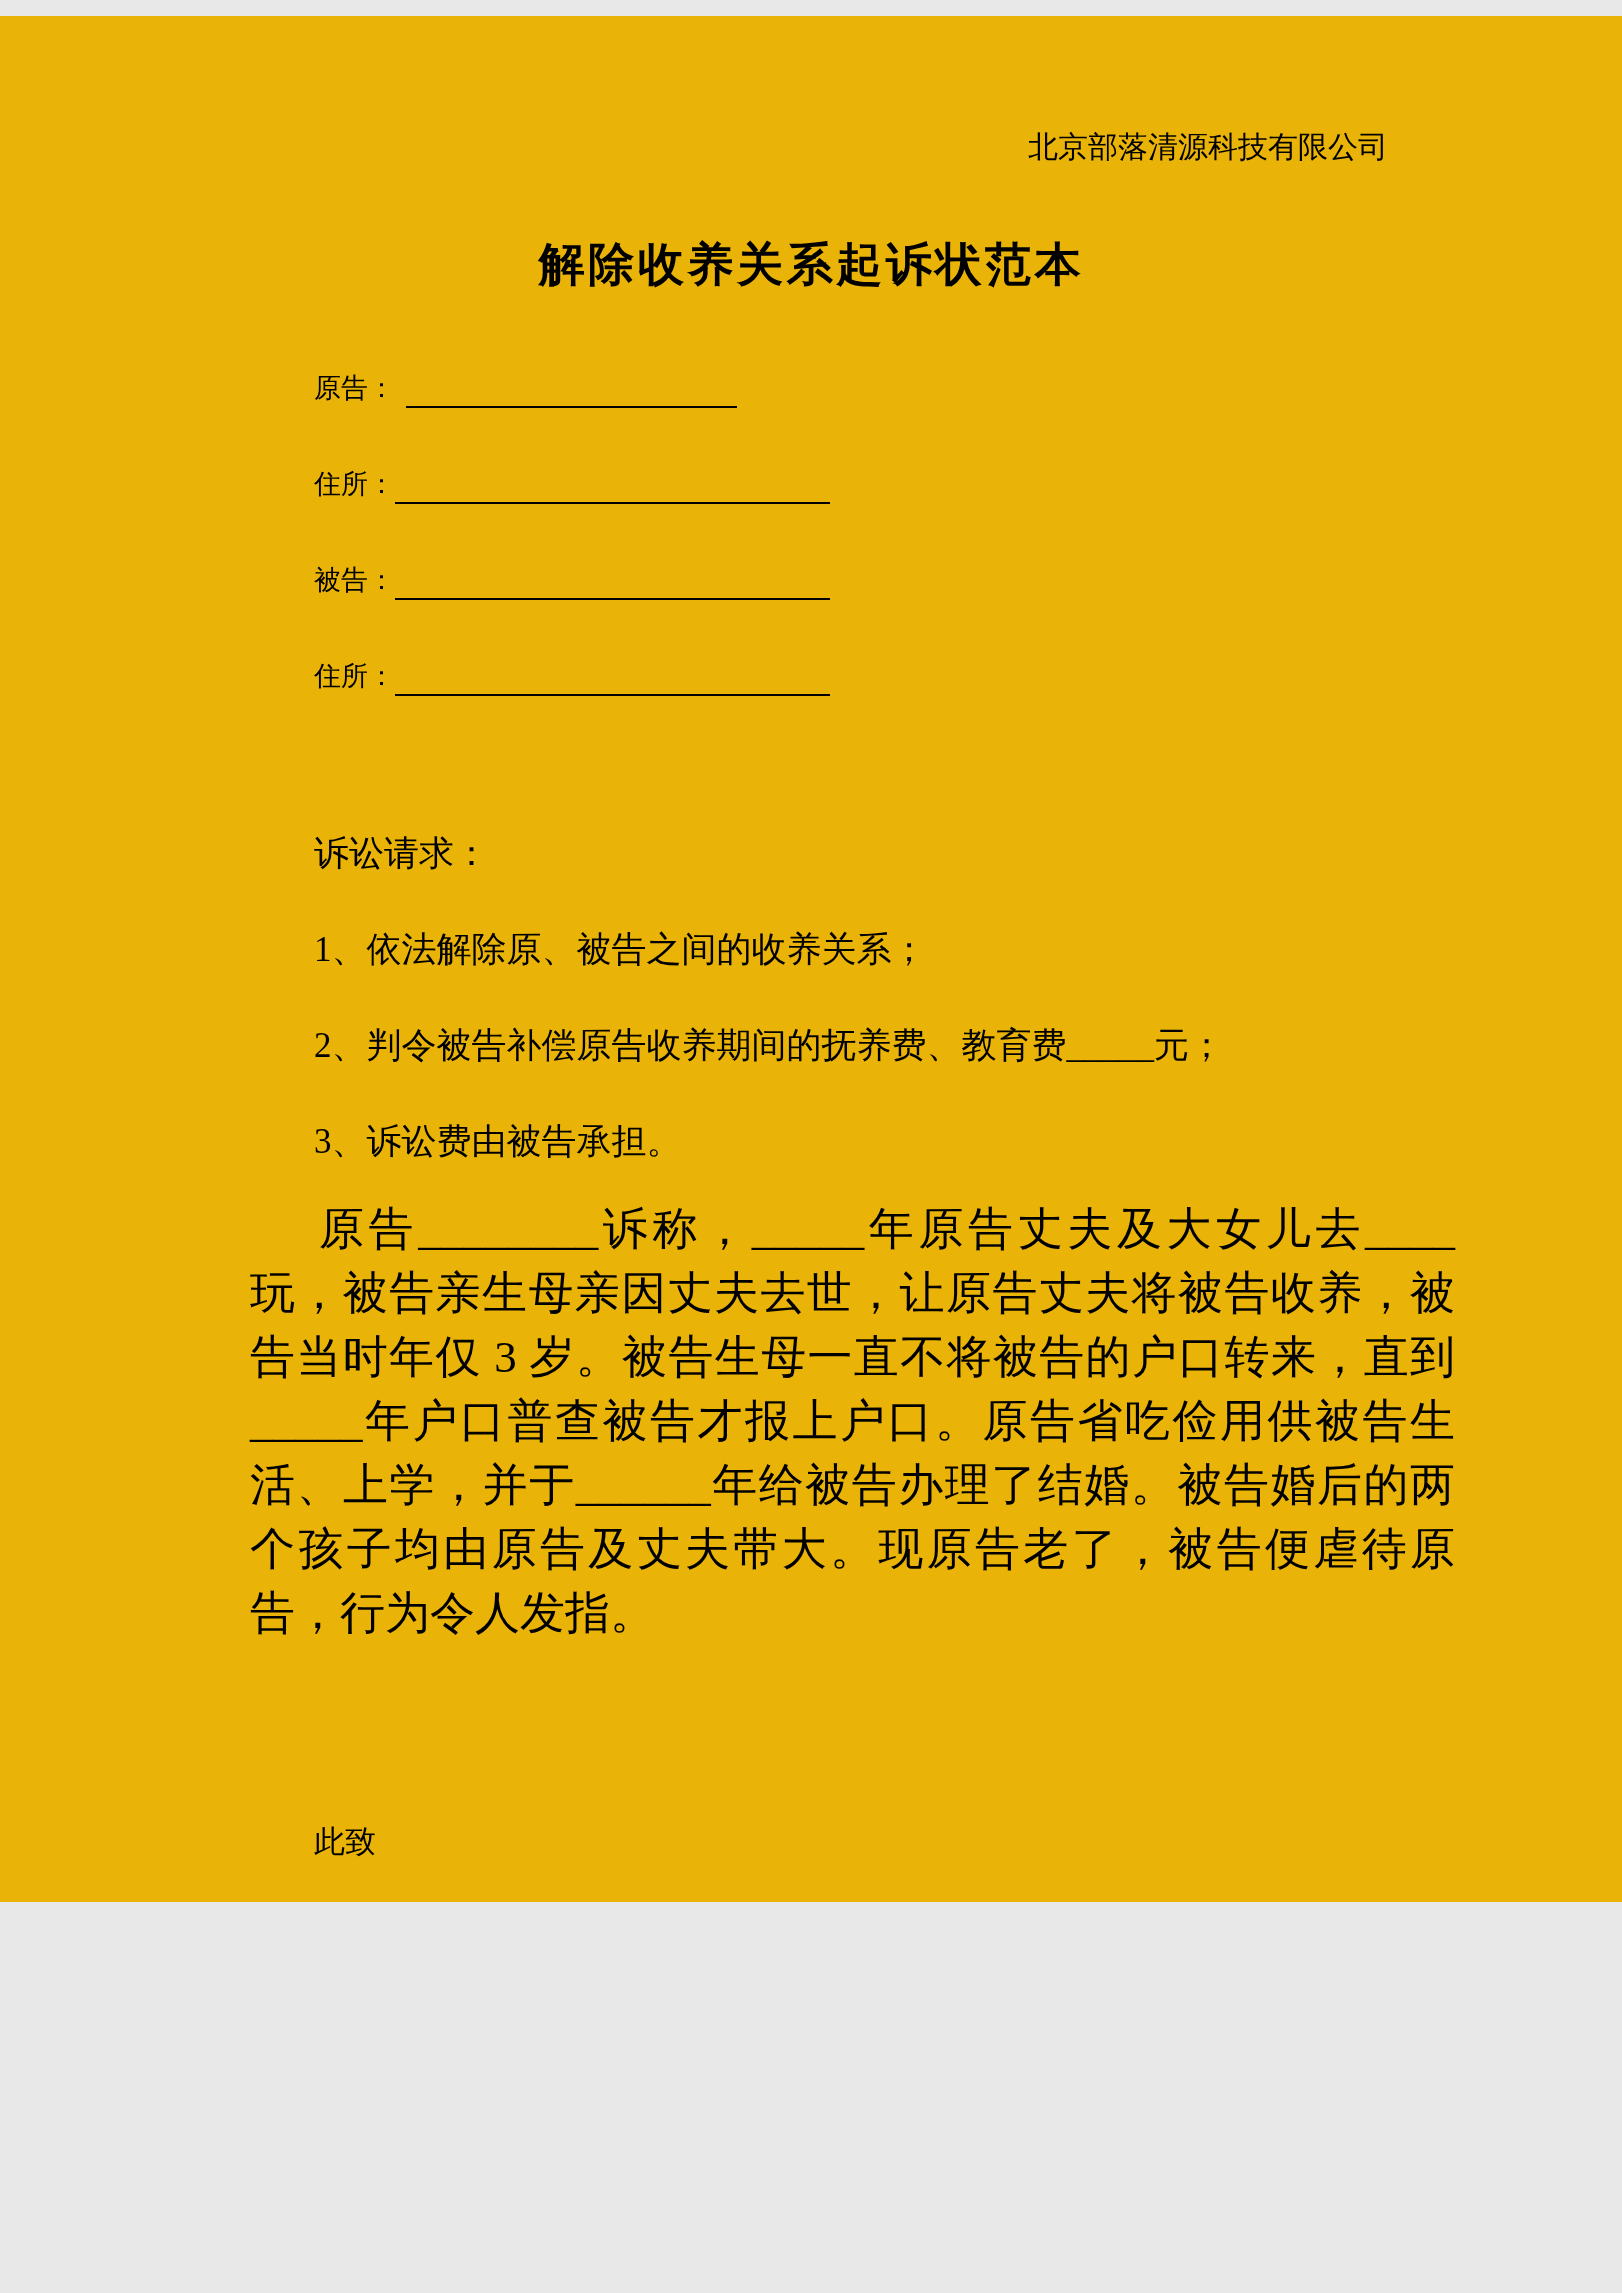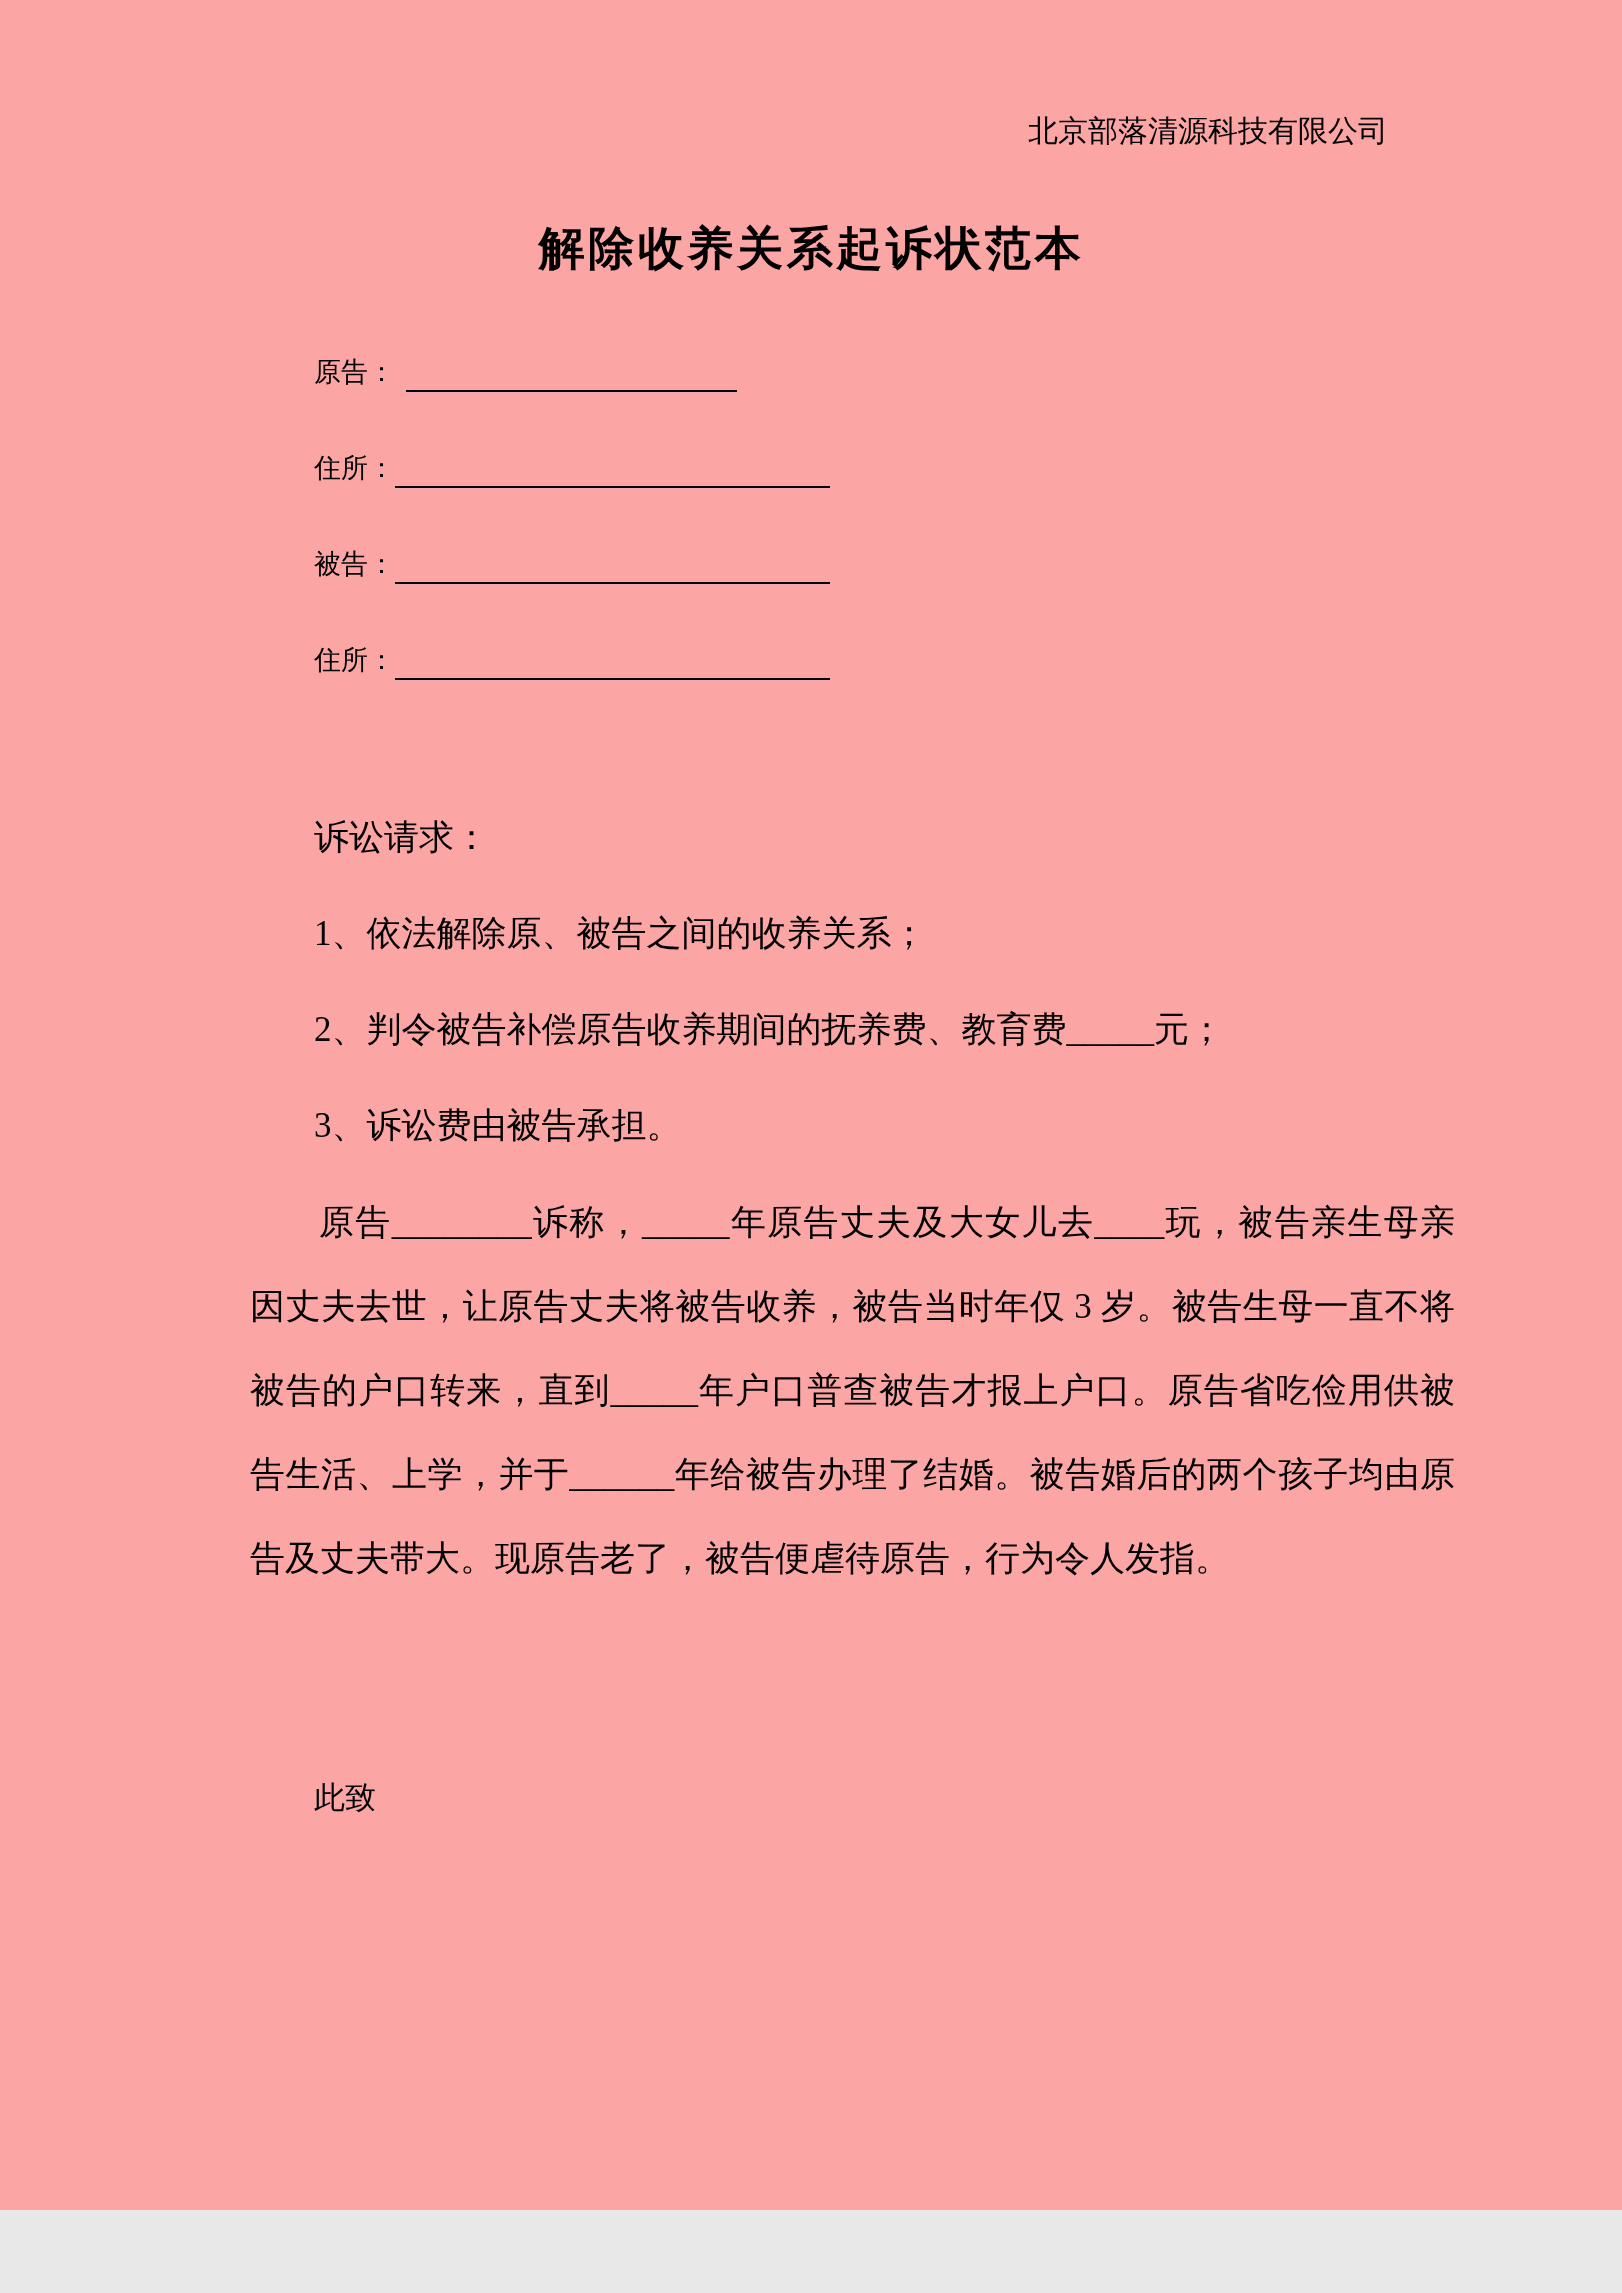--- a/index.html
+++ b/index.html
@@ -1,21 +1,21 @@
 <!DOCTYPE html>
 <html style="font-size:14.5px"><head>
 <meta charset="utf-8">
 <style>
   html,body { margin:0; padding:0; background:#e8e8e8; }
   .page {
     position:relative;
     width:1623px;
-    height:2210px;
-    margin:0 auto;
-    background:#fca5a5;
+    height:1886px;
+    margin:16px auto;
+    background:#eab308;
     font-family:"Liberation Serif","DejaVu Serif",serif;
     color:#000000;
     overflow:hidden;
   }
   .company {
     margin-top:111px;
     margin-right:235px;
     text-align:right;
     font-size:30px;
     line-height:40px;
@@ -44,22 +44,22 @@
     text-indent:64px;
     font-size:35px;
     line-height:44px;
     white-space:nowrap;
   }
   .line + .line { margin-top:52px; }
   .claims-heading { margin-top:82px; }
   .para {
     width:1205px;
     margin:0 0 0 250px;
-    font-size:35px;
-    line-height:84px;
+    font-size:45px;
+    line-height:64px;
     text-align:justify;
     text-indent:69px;
   }
   .para-first { margin-top:33px; }
   .para + .para { margin-top:39px; }
   .closing {
     margin:175px 0 0 314px;
     font-size:31px;
     line-height:44px;
   }

